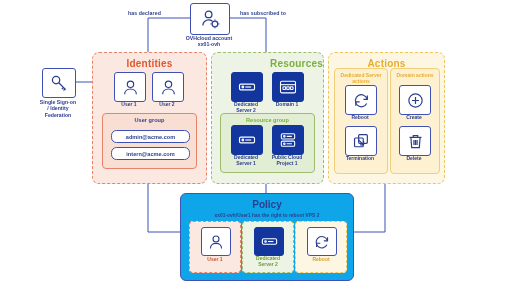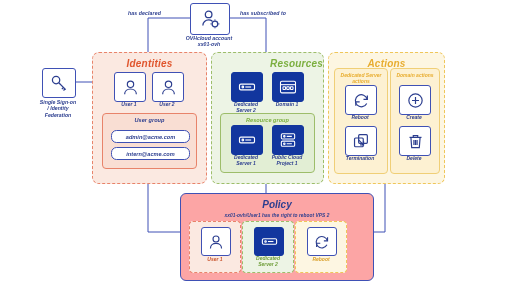--- a/index.html
+++ b/index.html
@@ -1,21 +1,21 @@
 <!DOCTYPE html>
 <html><head>
 <meta charset="utf-8">
 <style>
   html,body{margin:0;padding:0;}
   body{
     width:512px;height:288px;background:#ffffff;
     font-family:"Liberation Sans",sans-serif;
     color:#2c3e8f;overflow:hidden;position:relative;
   }
-  #stage{position:absolute;left:0;top:0;width:436px;height:288px;font-style:italic;}
+  #stage{position:absolute;left:0;top:0;width:436px;height:288px;}
   .svg-layer{position:absolute;left:0;top:0;width:512px;height:288px;pointer-events:none;}
 
   
   .conn-label{
     position:absolute;font-size:5.2px;font-weight:bold;color:#2c3e8f;
     white-space:nowrap;letter-spacing:.1px;
   }
 
   
   .account-box{
@@ -91,21 +91,21 @@
   #act-col-ds{left:334px;top:68px;width:52px;height:104px;}
   #act-col-dom{left:390px;top:68px;width:48px;height:104px;}
   .act-col-title{
     position:absolute;top:3px;left:2px;right:2px;text-align:center;
     font-size:5px;font-weight:bold;line-height:6px;color:#e8ad30;
   }
 
   
   #policy-box{
     position:absolute;left:180px;top:193px;width:172px;height:86px;
-    border:1.1px solid #3f51b5;border-radius:6px;background:#fca5a5;padding-left:20px;
+    border:1.1px solid #3f51b5;border-radius:6px;background:#0ea5e9;
   }
   #policy-title{
     position:absolute;top:5px;left:0;width:100%;text-align:center;
     font-size:10px;font-weight:bold;color:#2c3e8f;
   }
   #policy-sub{
     position:absolute;top:19px;left:0;width:100%;text-align:center;
     font-size:4.8px;font-weight:bold;color:#2c3e8f;letter-spacing:.05px;
   }
   .pol-cell{position:absolute;top:27px;width:50px;height:50px;

